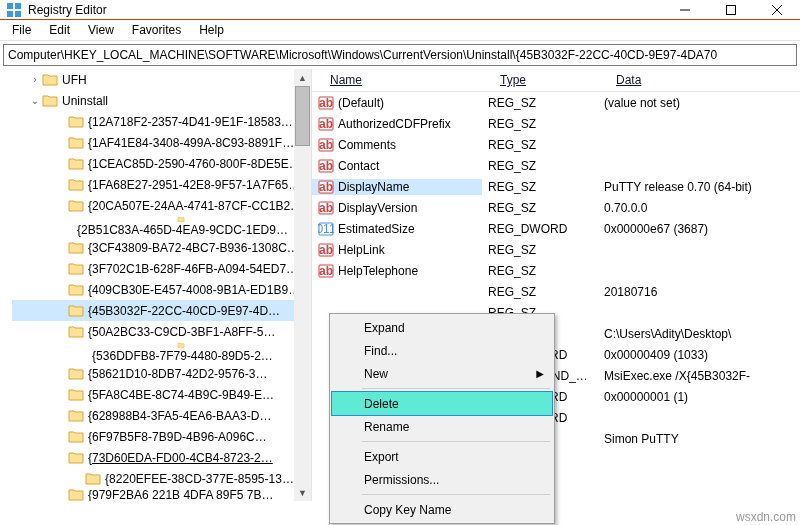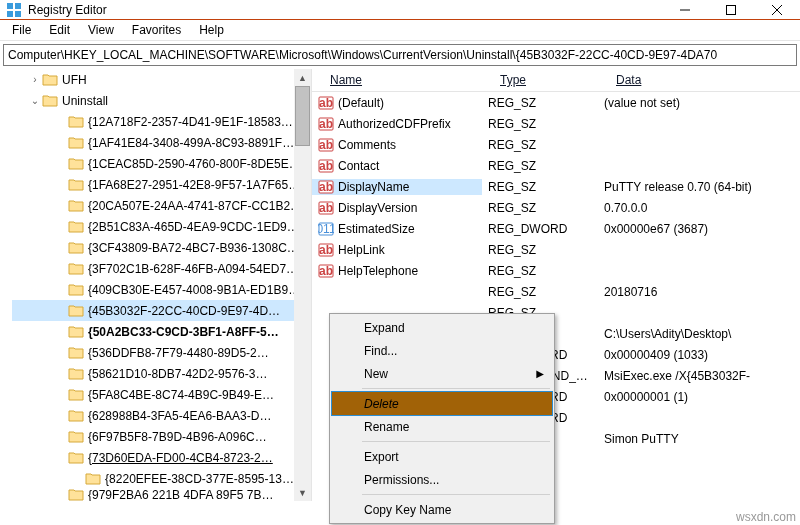--- a/index.html
+++ b/index.html
@@ -32,21 +32,21 @@
   .vc.data { flex: 1; padding-left: 6px; white-space: nowrap; overflow: hidden; }
   .vicon { width: 16px; height: 16px; margin-right: 4px; flex: none; }
 
   .sbtree { position: absolute; right: 0; top: 0; bottom: 0; width: 17px; background: #f0f0f0; display: flex; flex-direction: column; align-items: center; }
   .sbtree .arrow { height: 17px; width: 17px; display: flex; align-items: center; justify-content: center; font-size: 9px; color: #555; }
   .sbtree .thumb { width: 15px; background: #c2c2c2; border: 1px solid #a0a0a0; position: absolute; left: 1px; }
 
   .ctx { position: absolute; left: 329px; top: 313px; width: 226px; background: #f0f0f0; border: 1px solid #a0a0a0; box-shadow: 2px 2px 4px rgba(0,0,0,.3); padding: 2px; }
   .ctx .gutter { position: absolute; left: 2px; top: 2px; bottom: 2px; width: 28px; background: #f0f0f0; }
   .ctx-item { height: 23px; display: flex; align-items: center; padding-left: 32px; position: relative; }
-  .ctx-item.hl { background: #a16207; outline: 1px solid #2a8dd4; font-style: italic; }
+  .ctx-item.hl { background: #5eead4; outline: 1px solid #2a8dd4; }
   .ctx-item .arrow { position: absolute; right: 8px; font-size: 10px; }
   .ctx-sep { height: 1px; background: #d0d0d0; margin: 3px 2px 3px 30px; }
 
   .watermark { position: absolute; right: 4px; bottom: 1px; font-size: 12px; color: #999; }
 </style>
 </head>
 <body>
 
 <div class="titlebar">
   <svg class="tb-icon" viewBox="0 0 16 16">
@@ -133,21 +133,21 @@
           </svg>
           <span class="lbl">{1FA68E27-2951-42E8-9F57-1A7F65…</span>
         </div>
         <div class="node" style="padding-left: 42px;">
           <span class="tw"></span>
           <svg class="fold" viewBox="0 0 16 16">
             <path d="M1 3h5l1 1h8v9H1z" fill="#ffe29a" stroke="#d6a93a"></path>
           </svg>
           <span class="lbl">{20CA507E-24AA-4741-87CF-CC1B2…</span>
         </div>
-        <div class="node" style="padding-left: 42px;">
+        <div class="node" style="padding-left: 42px; flex-direction: column;">
           <span class="tw"></span>
           <svg class="fold" viewBox="0 0 16 16">
             <path d="M1 3h5l1 1h8v9H1z" fill="#ffe29a" stroke="#d6a93a"></path>
           </svg>
           <span class="lbl">{2B51C83A-465D-4EA9-9CDC-1ED9…</span>
         </div>
         <div class="node" style="padding-left: 42px; text-align: center;">
           <span class="tw"></span>
           <svg class="fold" viewBox="0 0 16 16">
             <path d="M1 3h5l1 1h8v9H1z" fill="#ffe29a" stroke="#d6a93a"></path>
@@ -168,28 +168,28 @@
           </svg>
           <span class="lbl">{409CB30E-E457-4008-9B1A-ED1B9…</span>
         </div>
         <div class="node sel" style="padding-left: 42px;">
           <span class="tw"></span>
           <svg class="fold" viewBox="0 0 16 16">
             <path d="M1 3h5l1 1h8v9H1z" fill="#ffe29a" stroke="#d6a93a"></path>
           </svg>
           <span class="lbl">{45B3032F-22CC-40CD-9E97-4D…</span>
         </div>
-        <div class="node" style="padding-left: 42px; font-weight: bold;">
+        <div class="node" style="padding-left: 42px;">
           <span class="tw"></span>
           <svg class="fold" viewBox="0 0 16 16">
             <path d="M1 3h5l1 1h8v9H1z" fill="#ffe29a" stroke="#d6a93a"></path>
           </svg>
           <span class="lbl">{50A2BC33-C9CD-3BF1-A8FF-5…</span>
         </div>
-        <div class="node" style="padding-left: 42px;">
+        <div class="node" style="padding-left: 42px; flex-direction: column;">
           <span class="tw"></span>
           <svg class="fold" viewBox="0 0 16 16">
             <path d="M1 3h5l1 1h8v9H1z" fill="#ffe29a" stroke="#d6a93a"></path>
           </svg>
           <span class="lbl">{536DDFB8-7F79-4480-89D5-2…</span>
         </div>
         <div class="node" style="padding-left: 42px;">
           <span class="tw"></span>
           <svg class="fold" viewBox="0 0 16 16">
             <path d="M1 3h5l1 1h8v9H1z" fill="#ffe29a" stroke="#d6a93a"></path>

